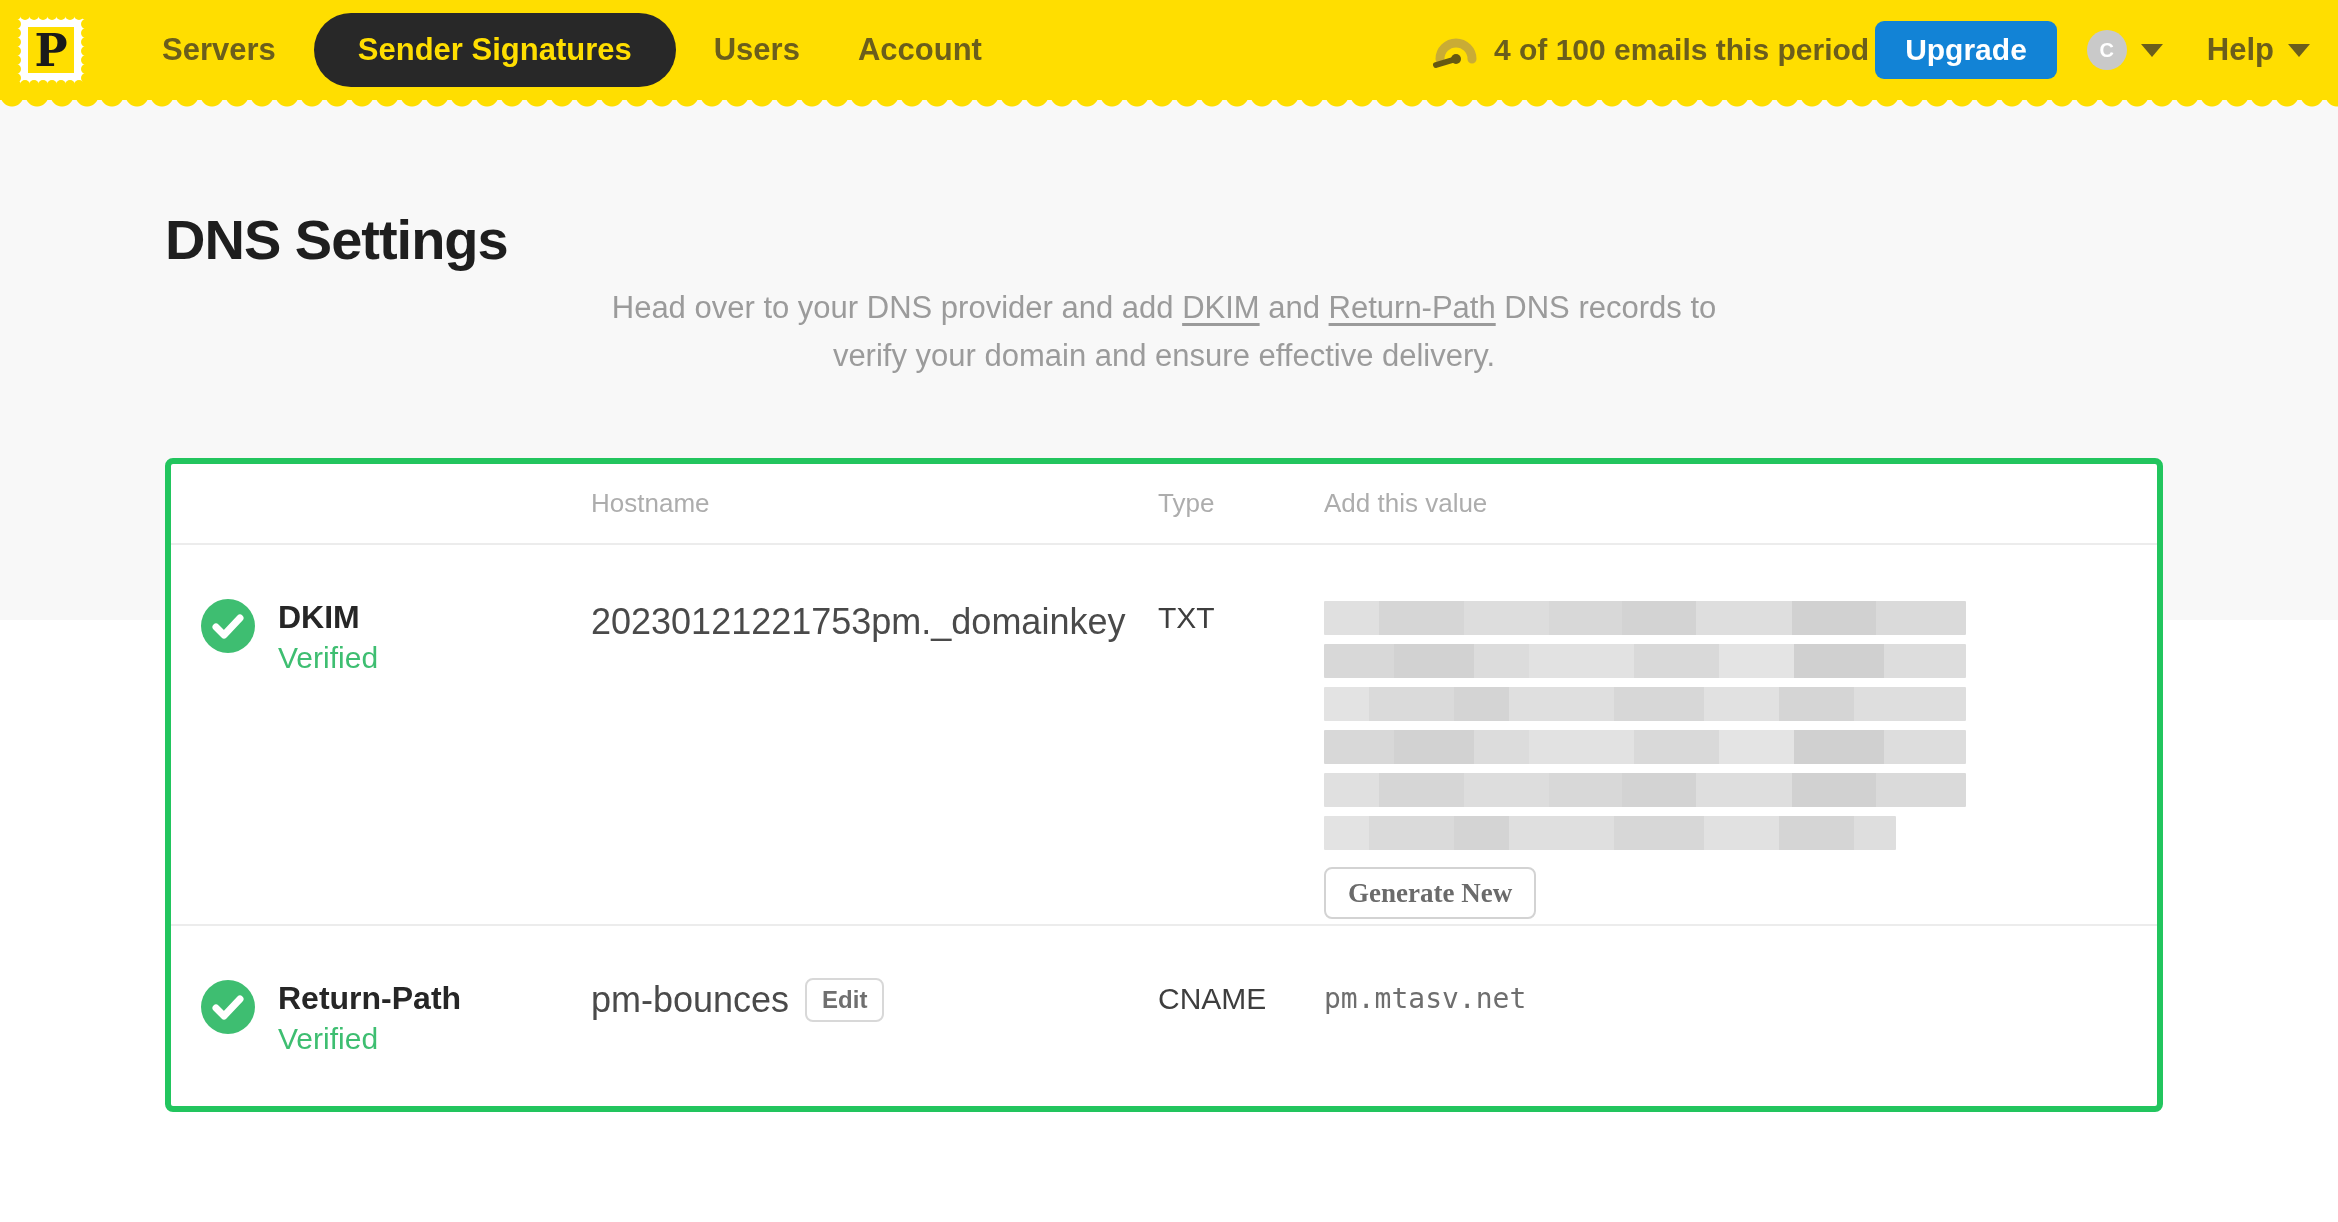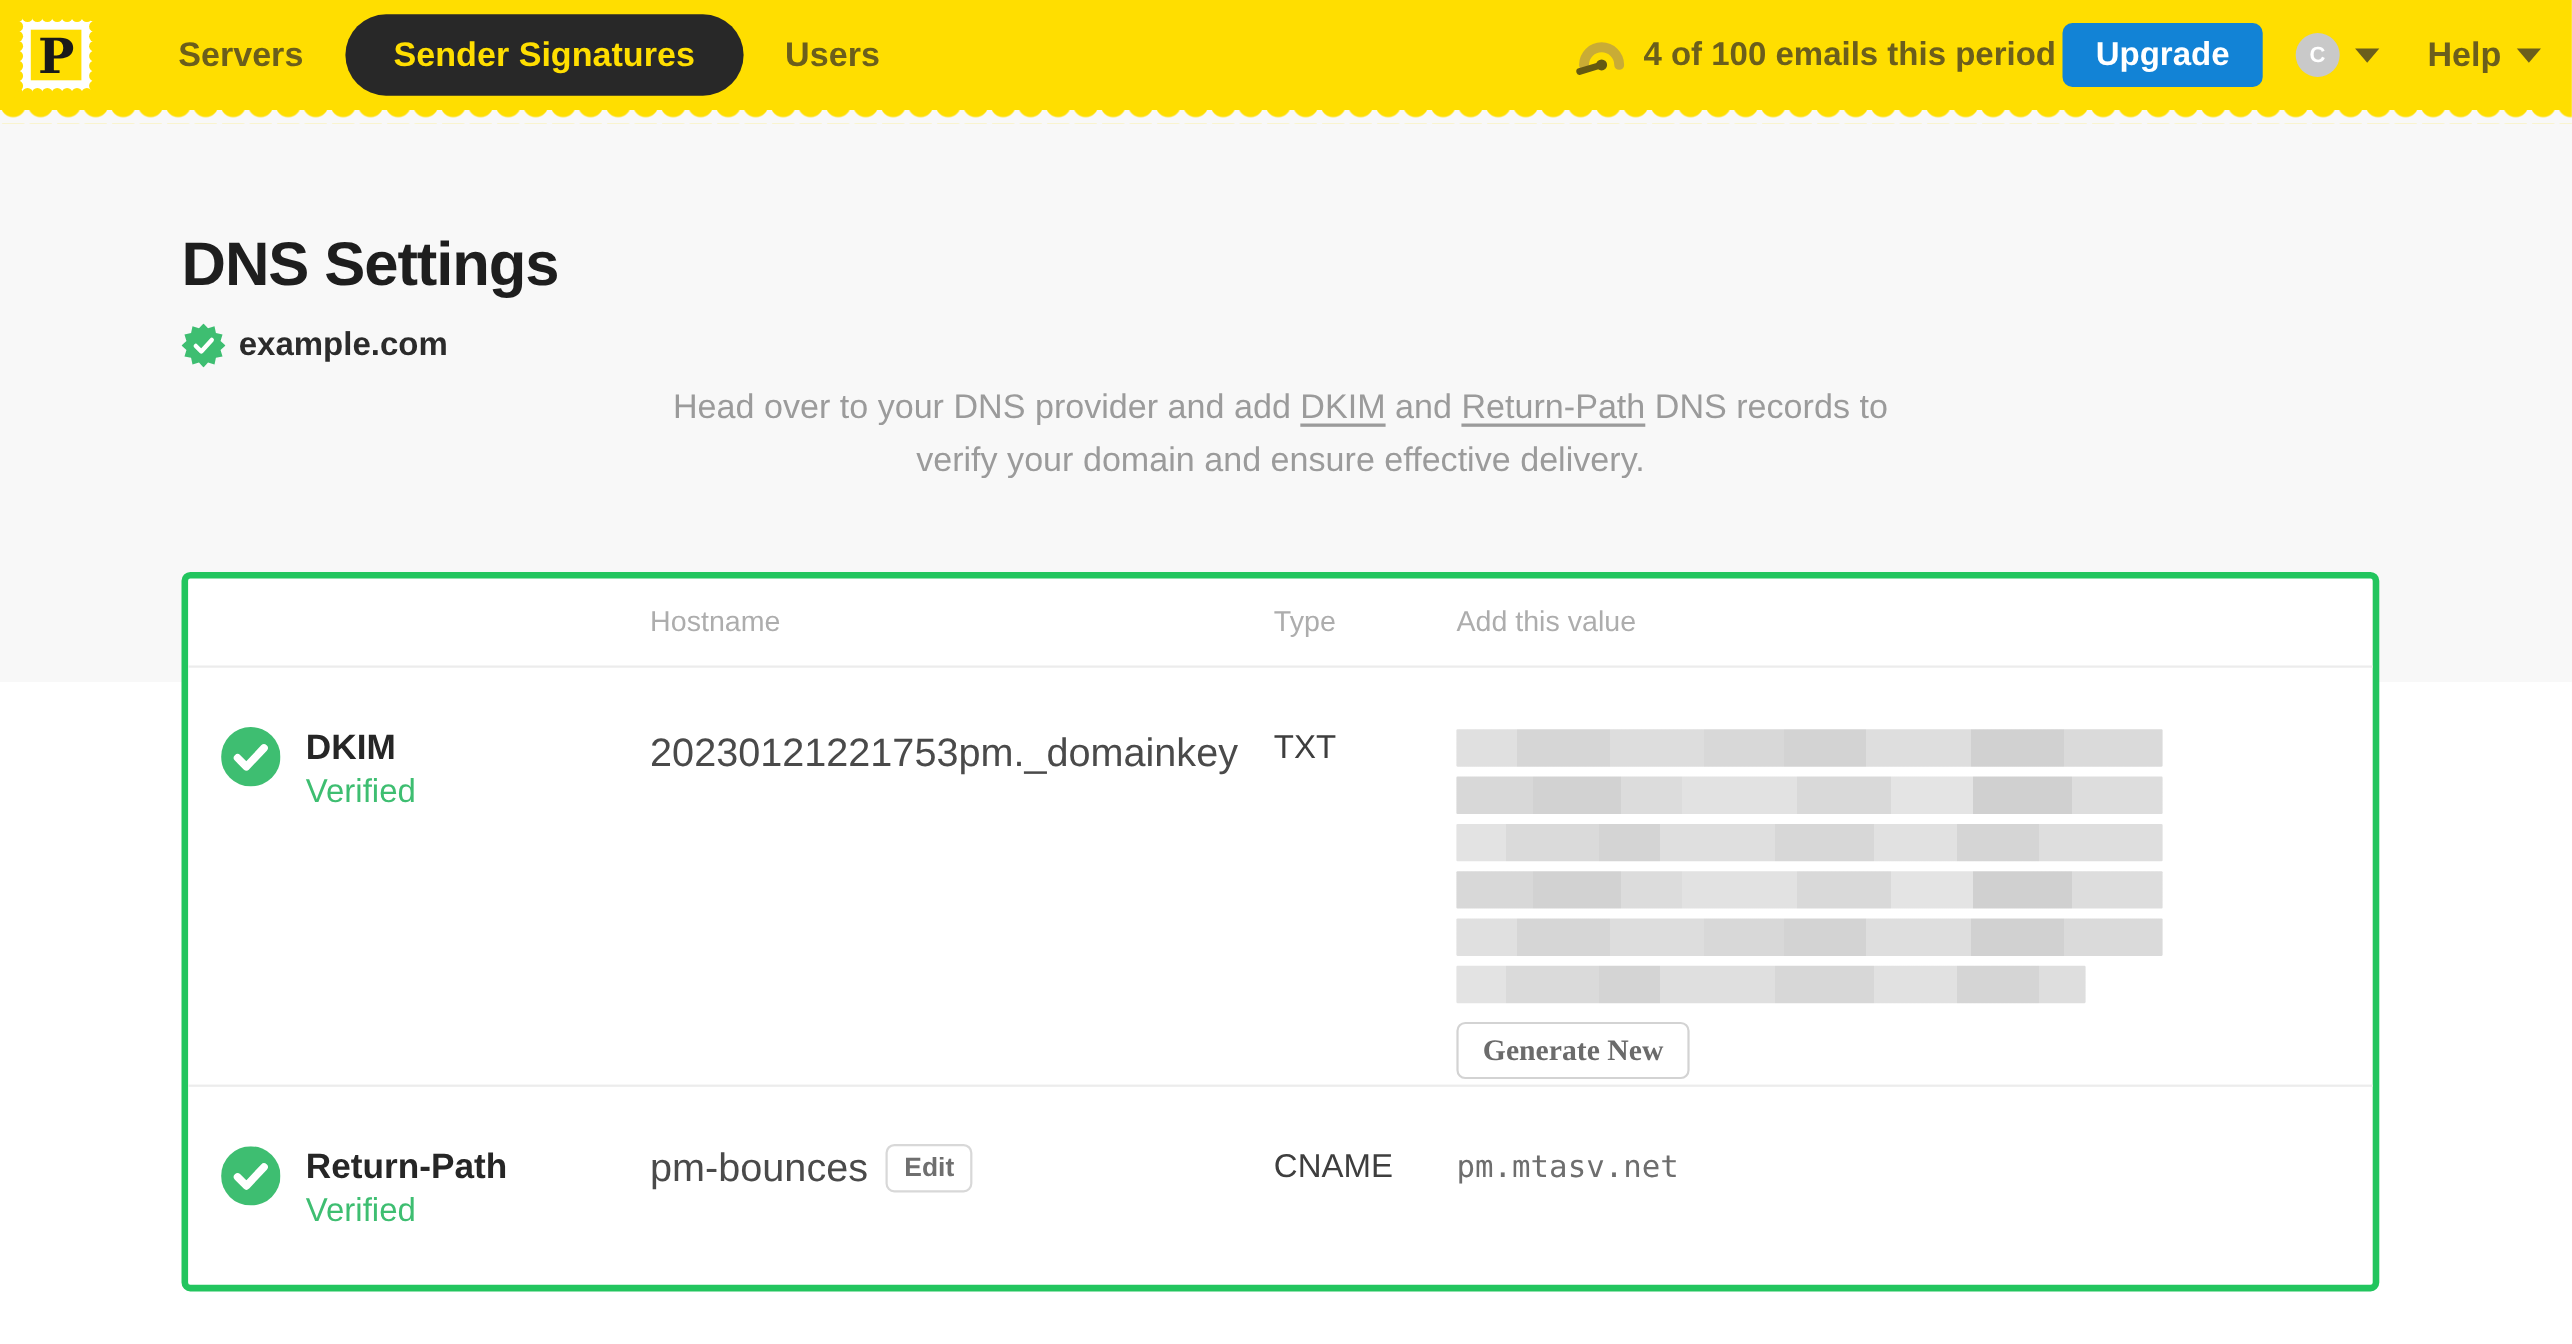--- a/index.html
+++ b/index.html
@@ -137,20 +137,21 @@
         <circle cx="74" cy="67" r="5"></circle>
     </g>
     <rect x="16" y="16" width="46" height="46" fill="#ffde00"></rect>
     <text x="39" y="55" text-anchor="middle" font-family="DejaVu Serif, Liberation Serif, serif" font-size="44" font-weight="bold" fill="#1a1a1a">P</text>
   </svg>
 
   <nav class="nav-links">
     <a class="nav-item">Servers</a>
     <a class="nav-item active">Sender Signatures</a>
     <a class="nav-item">Users</a>
+    <a class="nav-item">Account</a>
   </nav>
 
   <div class="topbar-right">
     <svg class="gauge-icon" viewBox="0 0 46 38">
       <path d="M8 28 A16 16 0 0 1 40 28" fill="none" stroke="#c9ac35" stroke-width="9" stroke-linecap="round"></path>
       <line x1="24" y1="28" x2="4" y2="34" stroke="#655912" stroke-width="6" stroke-linecap="round"></line>
       <circle cx="24" cy="28" r="5" fill="#655912"></circle>
     </svg>
     <span class="usage-text">4 of 100 emails this period</span>
     <button class="upgrade-btn">Upgrade</button>
@@ -162,27 +163,20 @@
       <span class="help-label">Help</span>
       <span class="caret"></span>
     </div>
   </div>
 </header>
 
 <main>
   <div class="content">
     <h1 class="page-title">DNS Settings</h1>
 
-    <div class="domain-row">
-      <svg class="seal-icon" viewBox="0 0 40 40">
-        <polygon fill="#3ebe71" points="20,0 24.1,4.5 30,2.7 31.3,8.7 37.3,10 35.5,15.9 40,20 35.5,24.1 37.3,30 31.3,31.3 30,37.3 24.1,35.5 20,40 15.9,35.5 10,37.3 8.7,31.3 2.7,30 4.5,24.1 0,20 4.5,15.9 2.7,10 8.7,8.7 10,2.7 15.9,4.5"></polygon>
-        <path d="M13 20.5 l5 5 l9.5 -10.5" fill="none" stroke="#ffffff" stroke-width="4" stroke-linecap="round" stroke-linejoin="round"></path>
-      </svg>
-      <span class="domain-name">example.com</span>
-    </div>
 
     <p class="intro">
       <span>Head over to your DNS provider and add </span><a>DKIM</a><span> and </span><a>Return-Path</a><span> DNS records to</span><br>
       <span>verify your domain and ensure effective delivery.</span>
     </p>
 
     <section class="card">
 
       <div class="t-grid t-head">
         <div class="th"></div>

